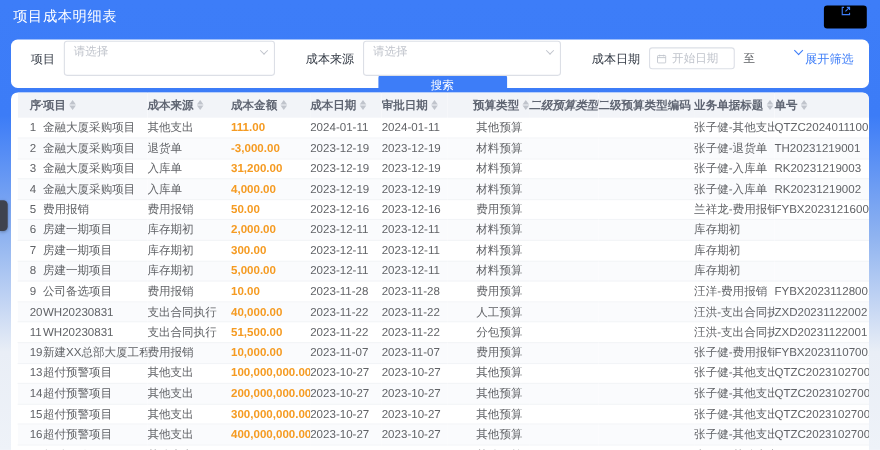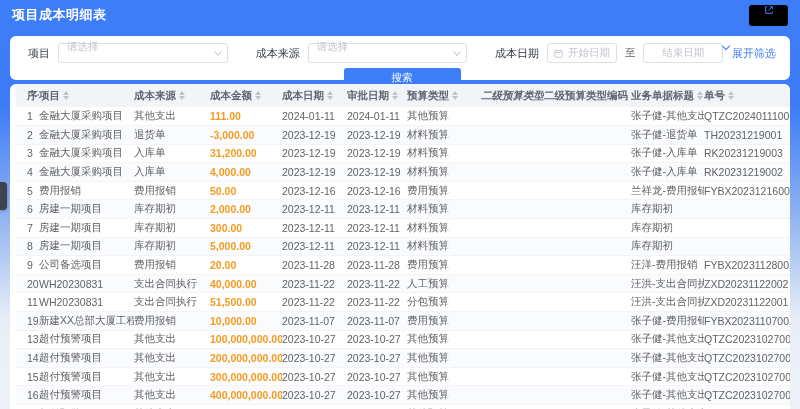--- a/index.html
+++ b/index.html
@@ -4,30 +4,30 @@
 <style>
   * { margin:0; padding:0; box-sizing:border-box; }
   html,body { width:800px; height:409px; overflow:hidden;
     font-family:"Liberation Sans","DejaVu Sans",sans-serif; }
   body {
     background:linear-gradient(180deg,#3d7df8 0px,#3c7cf7 105px,#8fb3f0 215px,#e9eef6 320px,#eef2f8 100%);
     position:relative;
   }
   
   .topbar { height:30px; display:flex; align-items:center; justify-content:space-between; padding:0 12px; }
-  .page-title { color:#fff; font-size:13px; font-weight:bold; letter-spacing:.5px; }
+  .page-title { color:#fff; font-size:13px; font-weight:normal; letter-spacing:.5px; }
   .export-btn { background:#000000; border:none; border-radius:3px; height:21px; padding:0 9px;
     display:flex; align-items:center; gap:20px; color:#3d7df8; font-size:10.5px; cursor:pointer;flex-direction:column; }
   .export-btn svg { display:block; }
   
   .filter-card { position:absolute; left:10px; right:10px; top:36px; height:44px;
     background:#fff; border-radius:6px; padding:7px 14px 0 18px; }
   .filter-row { display:flex; align-items:center; height:20px; }
   .f-label { font-size:11px; color:#333a45; margin-right:8px; white-space:nowrap; }
-  .select { position:relative; height:20px; border:1px solid #dcdfe6; border-radius:3px;
+  .select { position:relative; height:32px; border:1px solid #dcdfe6; border-radius:3px;
     display:flex; align-items:center; padding:0 18px 12px 8px; background:#fff; cursor:pointer; }
   .select .ph { font-size:10.5px; color:#c0c4cc; }
   .chev { position:absolute; right:6px; top:7px; width:6px; height:6px; border-right:1px solid #c0c4cc;
     border-bottom:1px solid #c0c4cc; transform:rotate(45deg) scale(.9); transform-origin:center; margin-top:-2px; }
   .sel-project { width:192px; margin-right:28px; }
   .sel-source  { width:180px; margin-right:28px; }
   .date-box { height:20px; border:1px solid #dcdfe6; border-radius:3px; display:flex;
     align-items:center; padding:4px 6px; background:#fff; cursor:pointer; }
   .date-start { width:78px; gap:5px; }
   .date-end { width:90px; justify-content:center; }
@@ -47,21 +47,21 @@
   table { border-collapse:collapse; table-layout:fixed; width:778px; }
   thead tr { height:23px; }
   th { background:#f2f4f8; font-size:10.5px; color:#5f6572; font-weight:bold; text-align:left;
     white-space:nowrap; overflow:hidden; cursor:pointer; }
   tbody tr { height:18.6px; border-bottom:1px solid #f2f4f7; }
   tbody tr:nth-child(even) { background:#fafbfd; }
   td { font-size:10.5px; color:#606266; white-space:nowrap; overflow:hidden; padding-right:6px; }
   td.amount { color:#f59b22; font-weight:bold;margin-left:39px; }
   .c0 { width:23px; padding-left:11px; }
   .c1 { width:95px; } .c2 { width:76px; } .c3 { width:72px; } .c4 { width:65px; }
-  .c5 { width:60px; } .c6 { width:74px; } .c7 { width:63px;font-style:italic; } .c8 { width:87px; }
+  .c5 { width:60px; } .c6 { width:74px;text-align:right; } .c7 { width:63px;font-style:italic; } .c8 { width:87px; }
   .c9 { width:73px; } .c10 { width:90px; }
   th .sort { display:inline-block; vertical-align:middle; margin-left:3px; }
   th .sort i { display:block; width:0; height:0; border-left:3.5px solid transparent;
     border-right:3.5px solid transparent; }
   th .sort .up { border-bottom:4px solid #c0c4cc; margin-bottom:1.5px; }
   th .sort .dn { border-top:4px solid #c0c4cc; }
   
   .side-handle { position:absolute; left:0; top:182px; width:7px; height:28px;
     background:#3f434e; border-radius:0 4px 4px 0; cursor:pointer; box-shadow:0 1px 3px rgba(0,0,0,.3); }
   .cal-icon { display:block; }
@@ -98,23 +98,20 @@
     <div class="date-box date-start">
       <span>
         <svg class="cal-icon" width="9" height="9" viewBox="0 0 12 12" fill="none">
           <rect x="1" y="2" width="10" height="9" rx="1" stroke="#c0c4cc" stroke-width="1.1"></rect>
           <path d="M1 4.5h10M3.5 1v2M8.5 1v2" stroke="#c0c4cc" stroke-width="1.1"></path>
         </svg>
       </span>
       <span class="date-ph">开始日期</span>
     </div>
     <span class="date-to">至</span>
-    <div class="date-box date-end">
-      <span class="date-ph">结束日期</span>
-    </div>
     <div class="expand-link">
       <span class="chev2"></span>
       <span>展开筛选</span>
     </div>
   </div>
   <div class="btn-row">
     <button class="search-btn">搜索</button>
     <span class="clear-link">展开筛选</span>
   </div>
 </div>
@@ -238,21 +235,21 @@
           <td class="c6">材料预算</td>
           <td class="c7"></td>
           <td class="c8"></td>
           <td class="c9">库存期初</td>
           <td class="c10"></td>
         </tr>
         <tr>
           <td class="c0">9</td>
           <td class="c1">公司备选项目</td>
           <td class="c2">费用报销</td>
-          <td class="c3 amount">20.00</td>
+          <td class="c3 amount">10.00</td>
           <td class="c4">2023-11-28</td>
           <td class="c5">2023-11-28</td>
           <td class="c6">费用预算</td>
           <td class="c7"></td>
           <td class="c8"></td>
           <td class="c9">汪洋-费用报销</td>
           <td class="c10">FYBX20231128001</td>
         </tr>
         <tr>
           <td class="c0">20</td>

